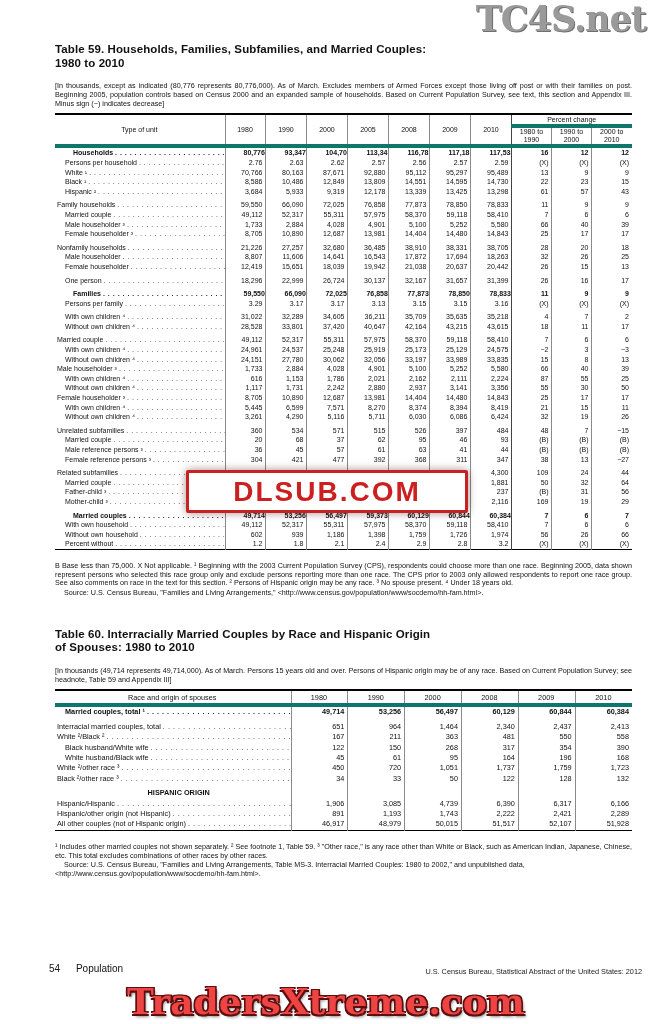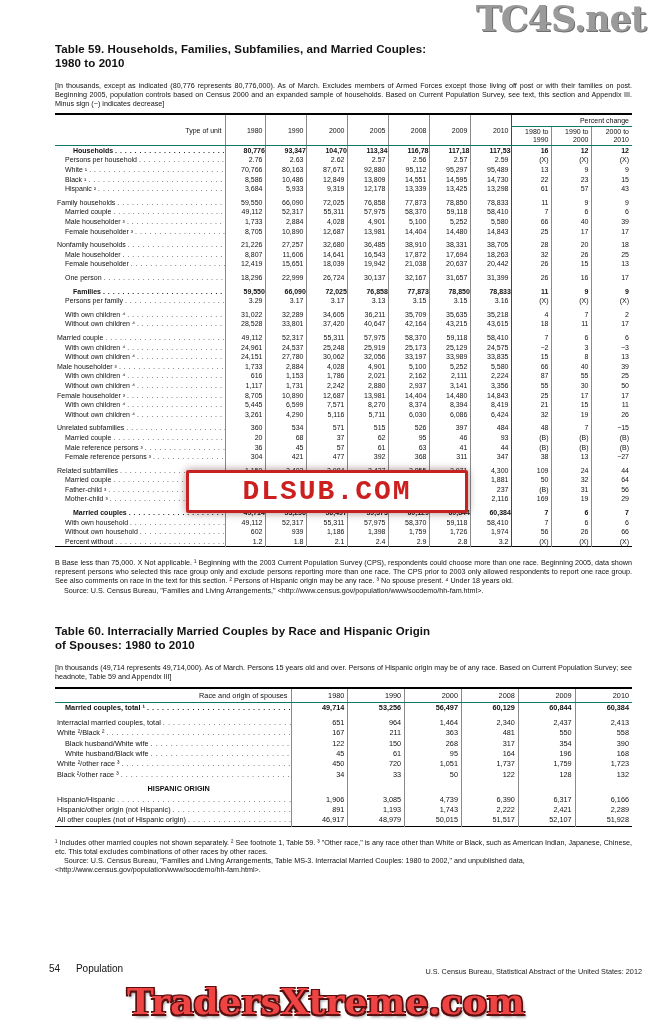--- a/index.html
+++ b/index.html
@@ -18,21 +18,21 @@
   .t-title.t2 { margin-top:30px; }
   .headnote {
     font-size:7.2px; line-height:8.8px; margin-top:12px; text-align:justify;
   }
 
   table.data {
     width:100%; border-collapse:collapse; table-layout:fixed;
     margin-top:5px; border-top:2px solid #000; border-bottom:1.5px solid #000;
   }
   table.data th, table.data td { font-size:7px; padding:0 3px 0 2px; overflow:hidden; }
-  table.data thead th { font-weight:normal; border-bottom:1px solid #0f766e; vertical-align:middle;text-align:right; }
+  table.data thead th { font-weight:normal; border-bottom:4px solid #0f766e; vertical-align:middle; }
   th.stubhead { text-align:center; font-size:7.2px; }
   th.yh { text-align:center; border-left:1px solid #8a8a8a; }
   th.pcgroup { text-align:center; border-left:1px solid #444; height:12px; font-size:7px; }
   th.ph { text-align:center; white-space:pre-line; font-size:6.8px; line-height:8px;
           border-left:1px solid #8a8a8a; height:19px; }
   th.ph.v2 { border-left:1px solid #444; }
 
   table.data tbody td { line-height:9.6px; vertical-align:bottom; }
   table.t60 tbody td { line-height:10.4px; font-size:7.3px; }
   table.t60 thead th { height:15px; font-size:7.3px; }
@@ -55,21 +55,21 @@
   .wm { position:absolute; z-index:5; }
   .wm-top {
     top:-2px; right:6px;
     font-family:"DejaVu Serif", serif; font-weight:bold; font-size:35px;
     color:#9a9a9a; letter-spacing:-1px; text-shadow:1px 1px 0 #6f6f6f;
   }
   .wm-mid {
     left:186px; top:470px; width:282px; height:43px;
     background:#ffffff; border:3px solid #c62222; border-radius:2px;
     display:flex; align-items:center; justify-content:center;
-    font-family:Liberation Mono, monospace; font-weight:bold; font-size:28px;
+    font-family:Liberation Sans, sans-serif; font-weight:bold; font-size:28px;
     color:#cc1f1f; letter-spacing:2px;
     box-shadow:0 0 8px rgba(60,0,0,0.45);
   }
   .wm-bot {
     left:50%; bottom:2px; transform:translateX(-50%);
     font-family:"DejaVu Serif", serif; font-weight:bold; font-size:36px;
     color:#ef4444; letter-spacing:0px; white-space:nowrap;
     text-shadow:
       -1.5px -1.5px 0 #5c0f0f, 1.5px -1.5px 0 #5c0f0f,
       -1.5px 1.5px 0 #5c0f0f, 1.5px 1.5px 0 #5c0f0f,

